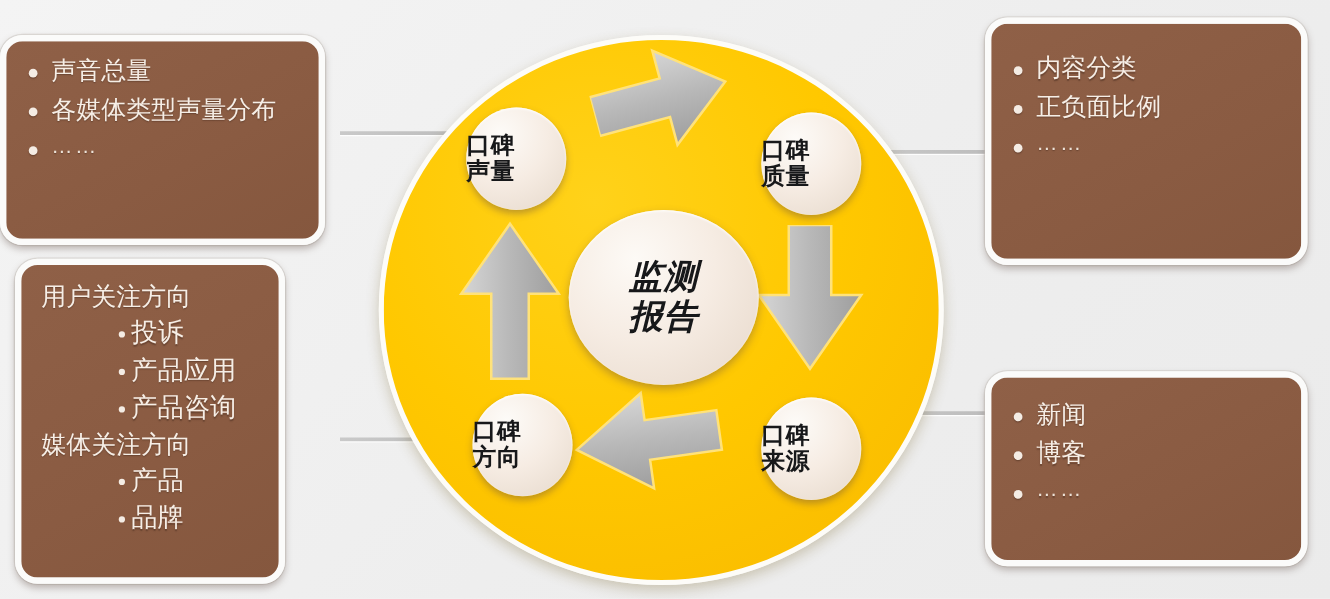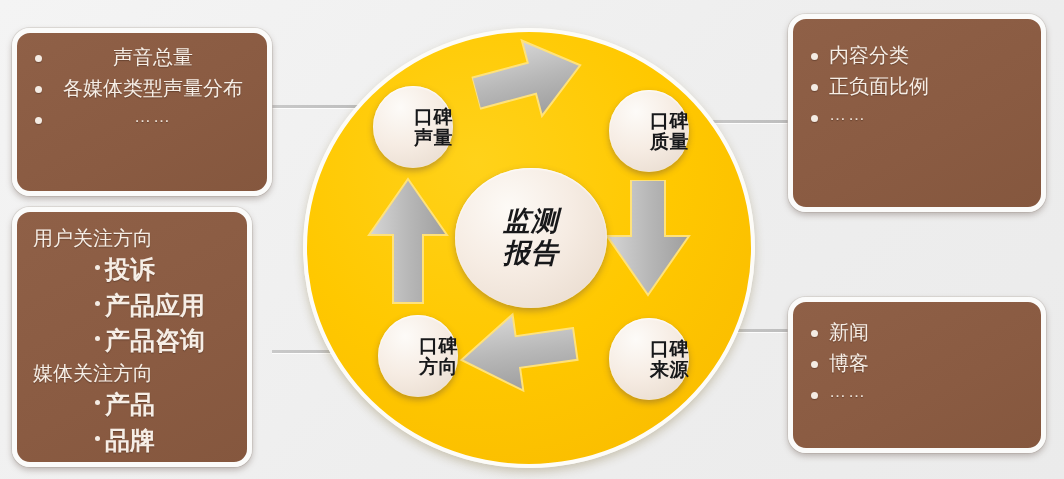--- a/index.html
+++ b/index.html
@@ -65,42 +65,41 @@
 
   
   .plain-line {
     font-size: 20px;
     line-height: 1.42;
     color: #f6eee6;
     text-shadow: 0 1px 1px rgba(60,35,25,0.45);
     padding-left: 2px;
   }
   .sub-line {
-    font-size: 25px;
+    font-size: 21px;
     line-height: 1.42;
     color: #f6eee6;
     text-shadow: 0 1px 1px rgba(60,35,25,0.45);
     padding-left: 74px;
     position: relative;
-    font-weight: bold;
   }
   .sub-line::before {
     content: "";
     position: absolute;
     left: 64px;
     top: 13px;
     width: 5px;
     height: 5px;
     border-radius: 50%;
     background: #f4ece4;
   }
 
   
-  #box-voice    { left: 12px;  top: 28px;  width: 260px; height: 168px; text-align: center; }
-  #box-focus    { left: 12px;  top: 207px; width: 240px; height: 260px; padding-top: 12px;}
+  #box-voice    { left: 0;  top: 28px;  width: 260px; height: 168px; }
+  #box-focus    { left: 12px;  top: 207px; width: 216px; height: 260px; padding-top: 12px;}
   #box-quality  { left: 788px; top: 14px;  width: 258px; height: 198px; padding-top: 22px;}
   #box-source   { left: 788px; top: 297px; width: 258px; height: 156px; padding-top: 16px;}
 
   
   .connector {
     position: absolute;
     height: 3px;
     background: linear-gradient(to right, #c9c9c9, #bdbdbd);
     box-shadow: 0 1px 0 rgba(255,255,255,0.85);
   }
@@ -150,21 +149,21 @@
   
   .node {
     position: absolute;
     width: 80px;
     height: 82px;
     border-radius: 50%;
     background: radial-gradient(circle at 34% 26%, #fdfbf8 0%, #f6ece3 48%, #ebdfd3 82%, #ddcdbe 100%);
     box-shadow: 0 3px 6px rgba(110,85,65,0.45), inset 0 1px 2px rgba(255,255,255,0.9);
     display: flex;
     flex-direction: column;
-    align-items: flex-end;
+    align-items: flex-start;
     justify-content: center;
   }
   .node .ntext {
     font-size: 19px;
     font-weight: bold;
     color: #17181a;
     line-height: 1.12;
     letter-spacing: 0.5px;
   }
   #node-voice   { left: 373px; top: 86px;  }

